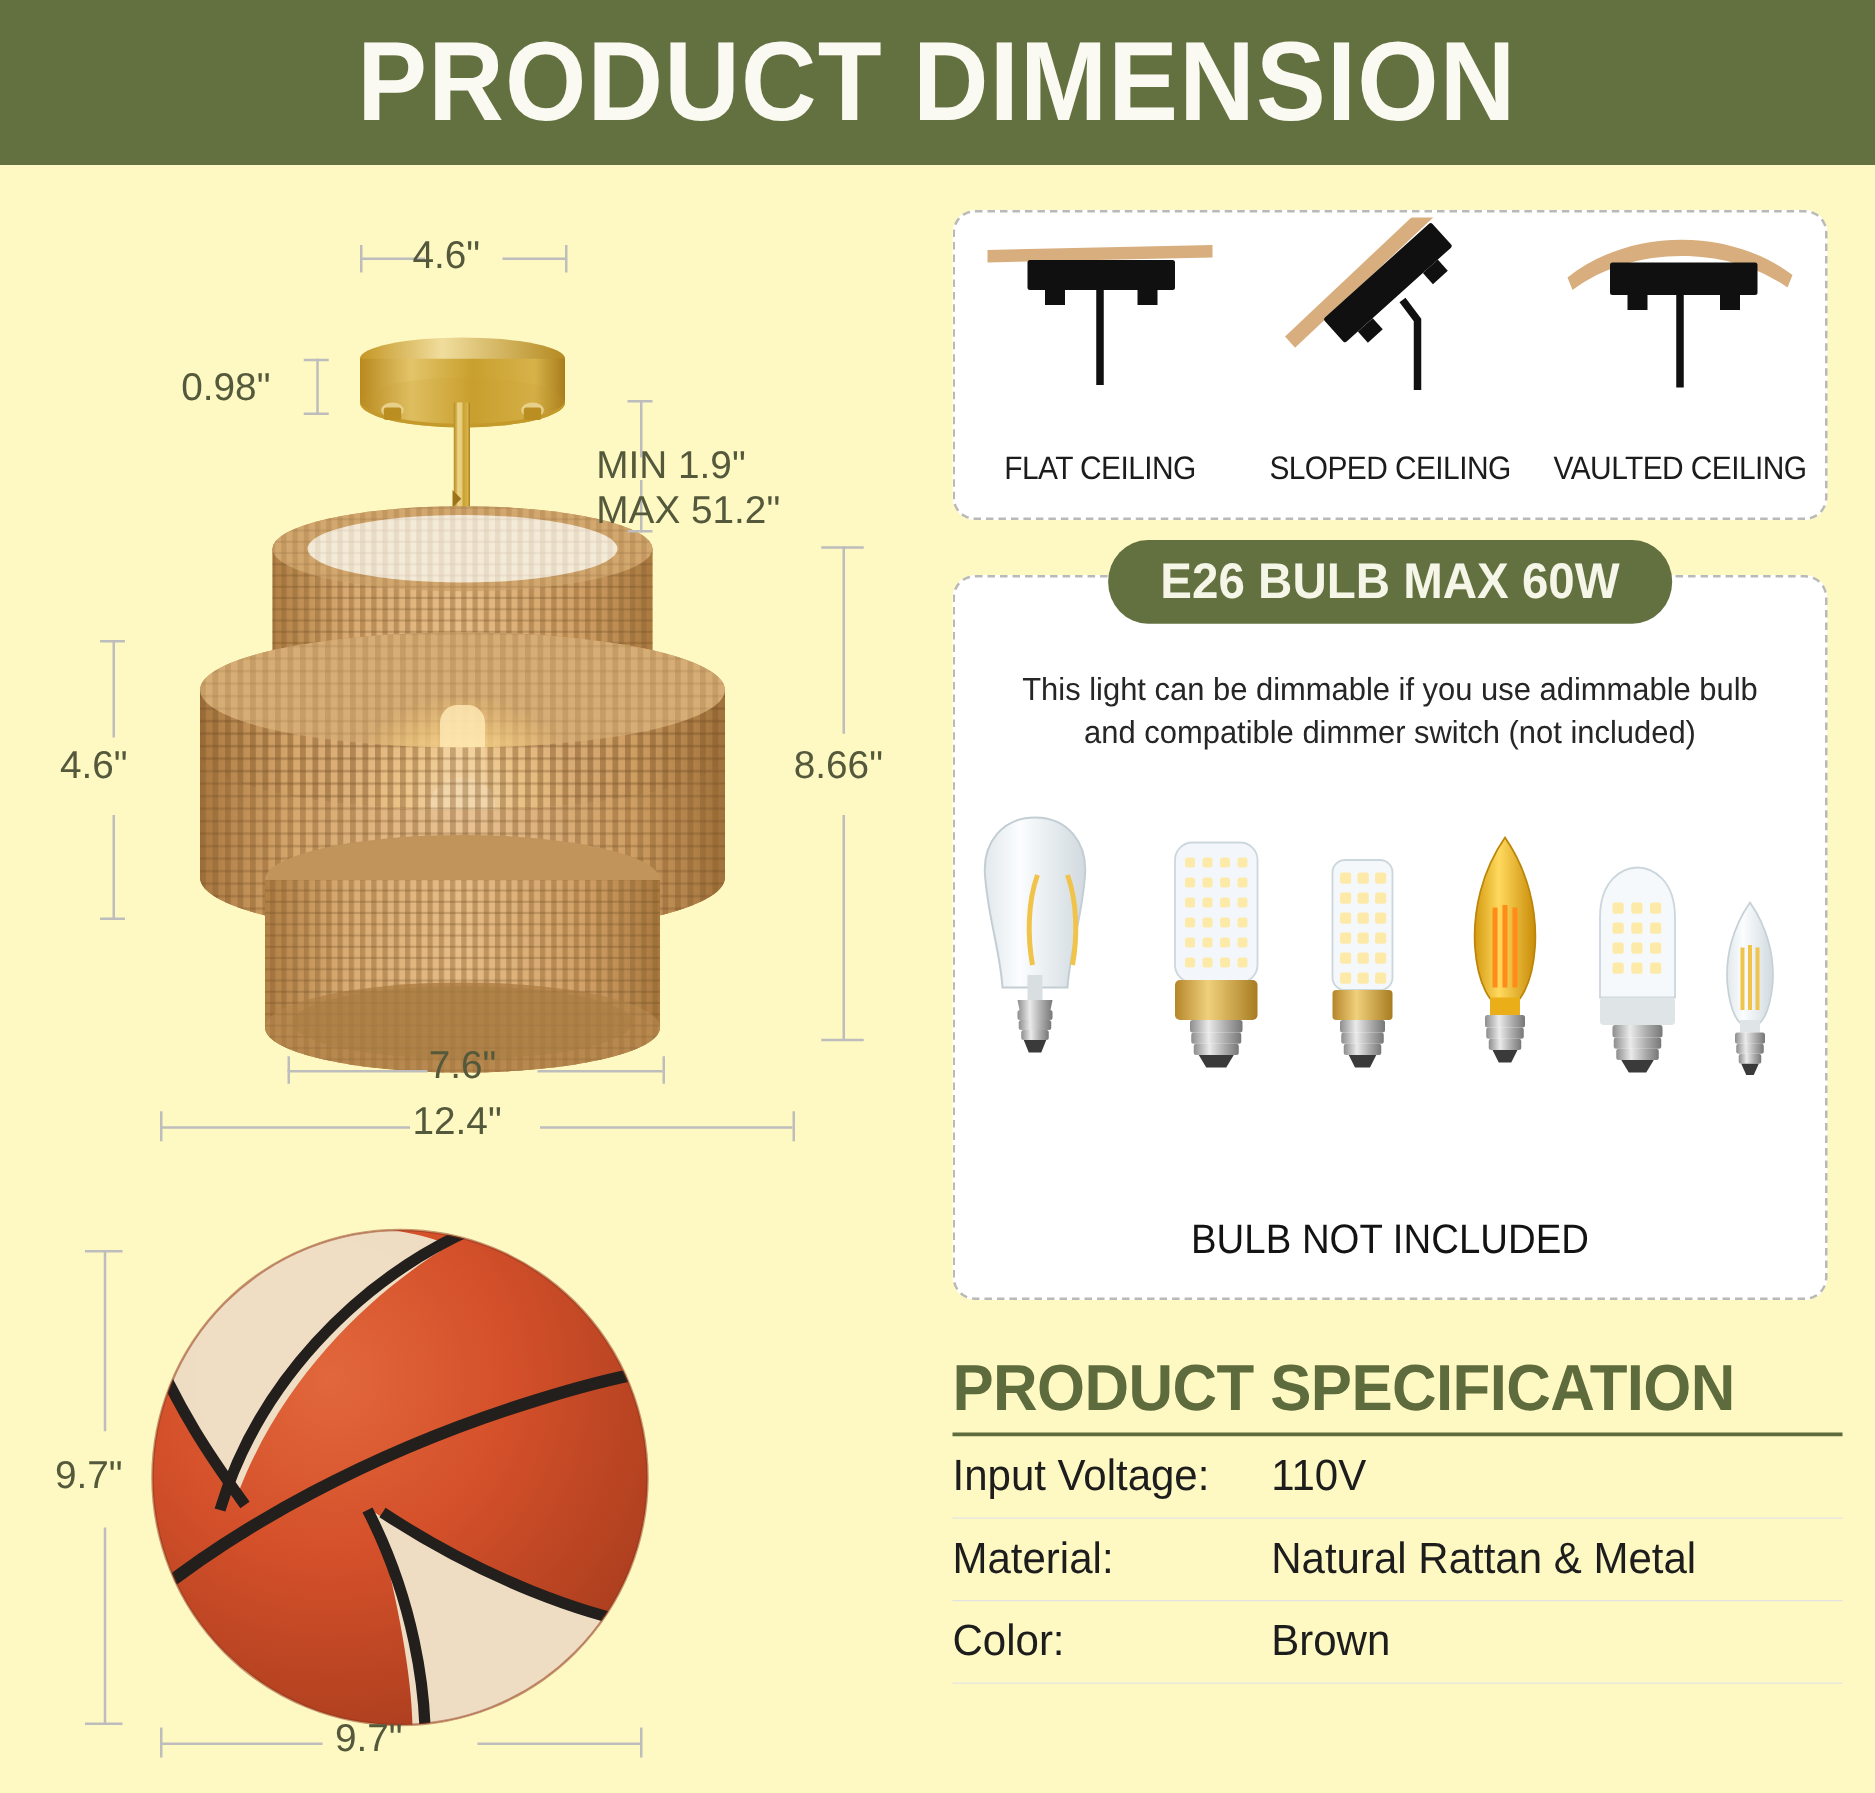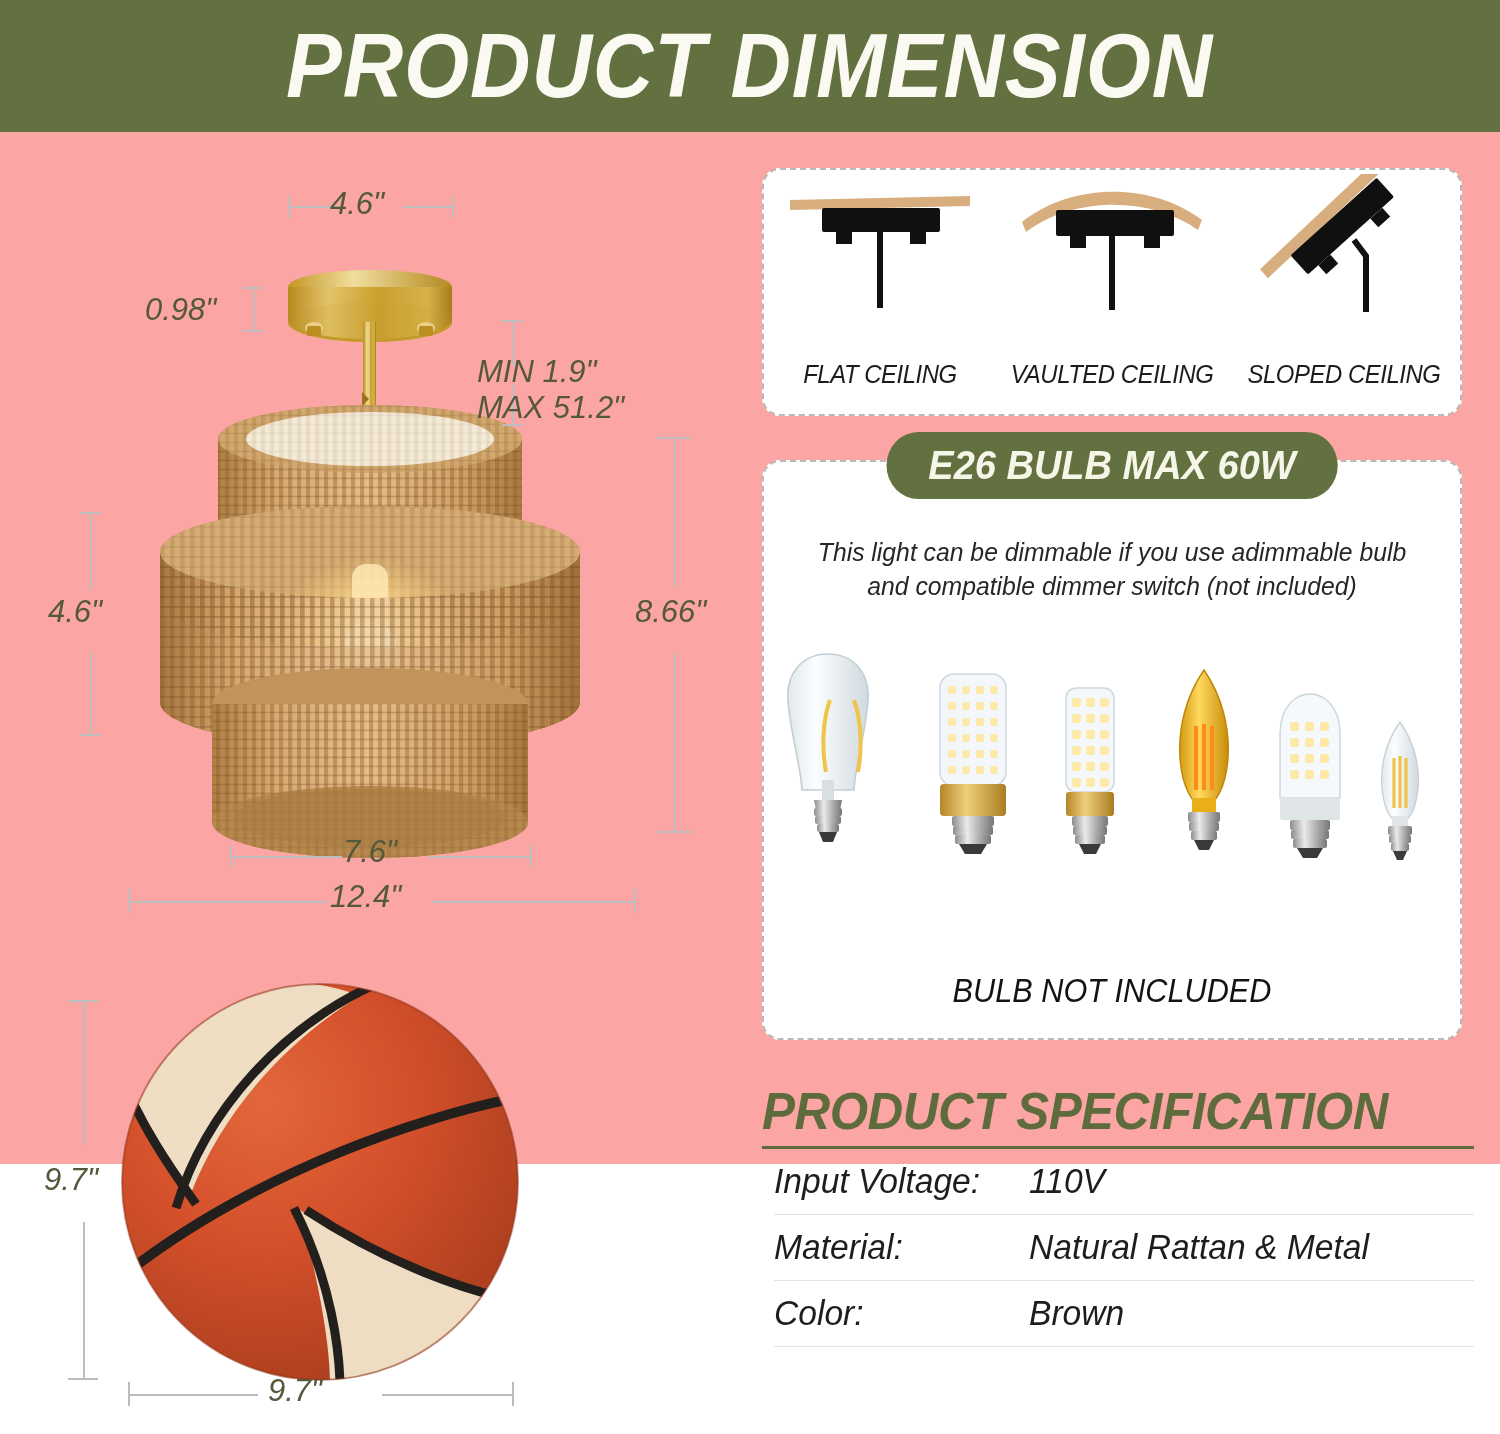--- a/index.html
+++ b/index.html
@@ -2,21 +2,21 @@
 <html><head>
 <meta charset="utf-8">
 <style>
   * { box-sizing: border-box; margin: 0; padding: 0; }
   html, body {
     width: 1500px; height: 1434px;
     background: #fff;
     font-family: "Liberation Sans", sans-serif;
     overflow: hidden;
   }
-  .page { position: relative; width: 1500px; height: 1164px; background:#fca5a5;font-style:italic; }
+  .page { position: relative; width: 1500px; height: 1434px; background:#fef9c3; }
 
   
   .header-band {
     position: absolute; left: 0; top: 0; width: 1500px; height: 132px;
     background: #63703F;
     display: flex; align-items: center; justify-content: center;
   }
   .header-title {
     color: #FAFAF2;
     font-size: 90px;
@@ -94,21 +94,20 @@
     font-family:"Liberation Sans", sans-serif;
     transform:scaleX(0.95); transform-origin:left center;
     white-space:nowrap;
   }
   .spec-rule { margin-top:7px; height:3px; background:#5E6B3C; width:100%; }
   .spec-row {
     display:flex; align-items:center;
     height:66px; border-bottom:1.5px solid #e3e3e3;
     font-size:35px; color:#1d1d1d;
     font-family:"Liberation Sans", sans-serif;
-    margin-left:12px;
   }
   .spec-key { width:255px; white-space:nowrap; transform:scaleX(0.96); transform-origin:left center;}
   .spec-val { white-space:nowrap; transform:scaleX(0.96); transform-origin:left center;}
 </style>
 </head>
 <body>
 
 <div class="page">
 
   <div class="header-band">
@@ -339,40 +338,40 @@
             <rect x="52" y="34" width="118" height="24" rx="2" fill="#101010"></rect>
             <rect x="66" y="58" width="16" height="12" fill="#101010"></rect>
             <rect x="140" y="58" width="16" height="12" fill="#101010"></rect>
             <rect x="107" y="56" width="6" height="78" fill="#101010"></rect>
           </svg>
           <div class="ceil-label">FLAT CEILING</div>
         </div>
 
         <div class="ceil-item">
           <svg width="100%" height="140" viewBox="0 0 220 140">
-            <path d="M20 48 C70 8 150 8 200 46 L196 56 C148 22 72 22 24 58 Z" fill="#D8AE7E"></path>
-            <rect x="54" y="36" width="118" height="26" rx="2" fill="#101010"></rect>
-            <rect x="68" y="62" width="16" height="12" fill="#101010"></rect>
-            <rect x="142" y="62" width="16" height="12" fill="#101010"></rect>
-            <rect x="107" y="60" width="6" height="76" fill="#101010"></rect>
-          </svg>
-          <div class="ceil-label">VAULTED CEILING</div>
-        </div>
-
-        <div class="ceil-item">
-          <svg width="100%" height="140" viewBox="0 0 220 140">
             <g transform="rotate(-42 110 60)">
               <path d="M24 30 L198 26 L198 38 L24 42 Z" fill="#D8AE7E"></path>
               <rect x="56" y="40" width="116" height="26" rx="2" fill="#101010"></rect>
               <rect x="70" y="66" width="16" height="12" fill="#101010"></rect>
               <rect x="140" y="66" width="16" height="12" fill="#101010"></rect>
             </g>
             <path d="M120 66 L132 82 L132 138" stroke="#101010" stroke-width="6" fill="none"></path>
           </svg>
           <div class="ceil-label">SLOPED CEILING</div>
+        </div>
+
+        <div class="ceil-item">
+          <svg width="100%" height="140" viewBox="0 0 220 140">
+            <path d="M20 48 C70 8 150 8 200 46 L196 56 C148 22 72 22 24 58 Z" fill="#D8AE7E"></path>
+            <rect x="54" y="36" width="118" height="26" rx="2" fill="#101010"></rect>
+            <rect x="68" y="62" width="16" height="12" fill="#101010"></rect>
+            <rect x="142" y="62" width="16" height="12" fill="#101010"></rect>
+            <rect x="107" y="60" width="6" height="76" fill="#101010"></rect>
+          </svg>
+          <div class="ceil-label">VAULTED CEILING</div>
         </div>
 
       </div>
     </div>
 
     <div class="panel panel-bulb">
       <div class="bulb-badge">E26 BULB MAX 60W</div>
       <div class="bulb-desc">This light can be dimmable if you use adimmable bulb and compatible dimmer switch (not included)</div>
 
       <div class="bulb-strip">

